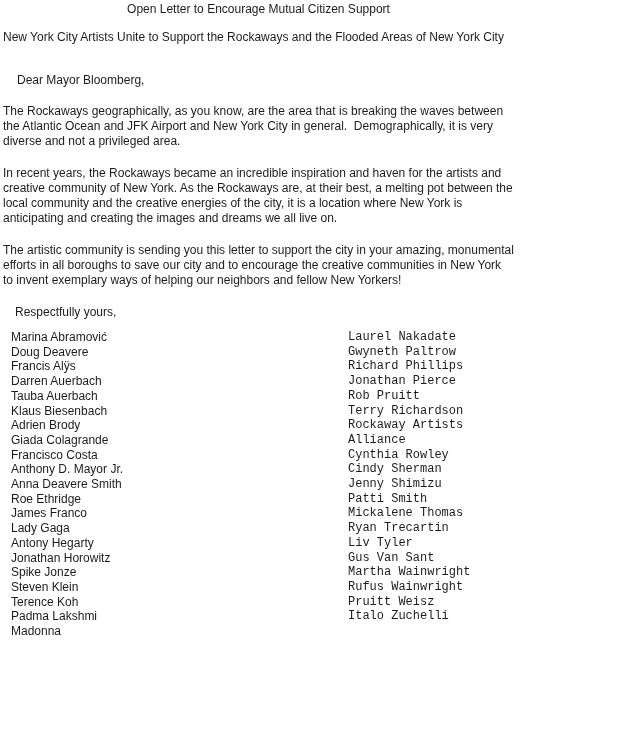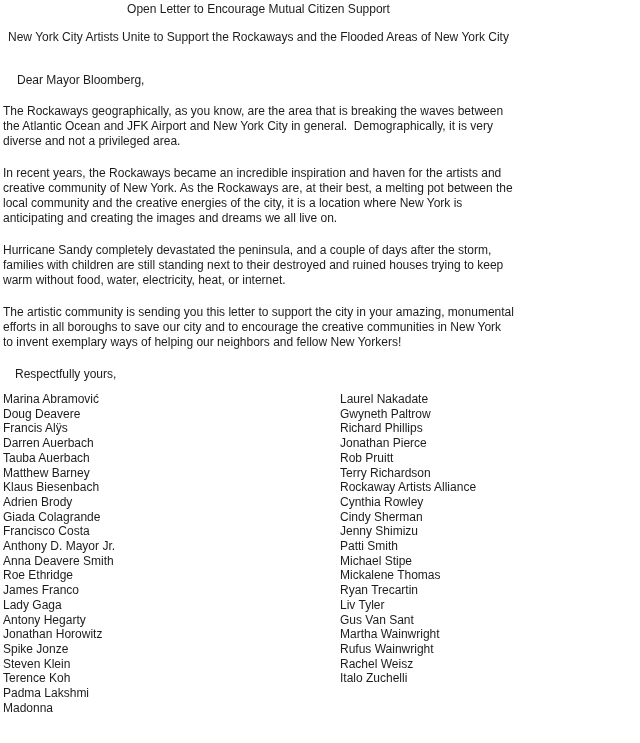--- a/index.html
+++ b/index.html
@@ -17,72 +17,70 @@
     box-sizing: border-box;
     width: 524px;
     height: 743px;
     padding: 2px 10px 0 3px;
   }
   .title {
     text-align: center;
     margin: 0 0 13px 0;
   }
   .subtitle {
-    text-align: center;
     margin: 0 0 28px 0;
   }
   .salutation {
     margin: 0 0 16px 14px;
   }
   .paragraph {
     margin: 0 0 17px 0;
     white-space: pre-wrap;
   }
   .closing {
     margin: 0 0 10px 12px;
   }
   .signatures {
     display: flex;
     align-items: flex-start;
+    margin-left: 8px;
   }
   .sig-col {
     line-height: 14.7px;
   }
   .sig-col-left { width: 337px; }
-  .sig-col-right { flex: 1; }
+  .sig-col-right { flex: 1; font-family: Liberation Mono, monospace; }
 </style>
 </head>
 <body>
 
 <div class="page">
 
   <div class="title">Open Letter to Encourage Mutual Citizen Support</div>
 
   <div class="subtitle">New York City Artists Unite to Support the Rockaways and the Flooded Areas of New York City</div>
 
   <div class="salutation">Dear Mayor Bloomberg,</div>
 
   <div class="paragraph">The Rockaways geographically, as you know, are the area that is breaking the waves between the Atlantic Ocean and JFK Airport and New York City in general.  Demographically, it is very diverse and not a privileged area.</div>
 
   <div class="paragraph">In recent years, the Rockaways became an incredible inspiration and haven for the artists and creative community of New York. As the Rockaways are, at their best, a melting pot between the local community and the creative energies of the city, it is a location where New York is anticipating and creating the images and dreams we all live on.</div>
 
-  <div class="paragraph">Hurricane Sandy completely devastated the peninsula, and a couple of days after the storm, families with children are still standing next to their destroyed and ruined houses trying to keep warm without food, water, electricity, heat, or internet.</div>
 
   <div class="paragraph">The artistic community is sending you this letter to support the city in your amazing, monumental efforts in all boroughs to save our city and to encourage the creative communities in New York to invent exemplary ways of helping our neighbors and fellow New Yorkers!</div>
 
   <div class="closing">Respectfully yours,</div>
 
   <div class="signatures">
     <div class="sig-col sig-col-left">
         <div>Marina Abramović</div>
         <div>Doug Deavere</div>
         <div>Francis Alÿs</div>
         <div>Darren Auerbach</div>
         <div>Tauba Auerbach</div>
-        <div>Matthew Barney</div>
         <div>Klaus Biesenbach</div>
         <div>Adrien Brody</div>
         <div>Giada Colagrande</div>
         <div>Francisco Costa</div>
         <div>Anthony D. Mayor Jr.</div>
         <div>Anna Deavere Smith</div>
         <div>Roe Ethridge</div>
         <div>James Franco</div>
         <div>Lady Gaga</div>
         <div>Antony Hegarty</div>
@@ -98,25 +96,24 @@
         <div>Gwyneth Paltrow</div>
         <div>Richard Phillips</div>
         <div>Jonathan Pierce</div>
         <div>Rob Pruitt</div>
         <div>Terry Richardson</div>
         <div>Rockaway Artists Alliance</div>
         <div>Cynthia Rowley</div>
         <div>Cindy Sherman</div>
         <div>Jenny Shimizu</div>
         <div>Patti Smith</div>
-        <div>Michael Stipe</div>
         <div>Mickalene Thomas</div>
         <div>Ryan Trecartin</div>
         <div>Liv Tyler</div>
         <div>Gus Van Sant</div>
         <div>Martha Wainwright</div>
         <div>Rufus Wainwright</div>
-        <div>Rachel Weisz</div>
+        <div>Pruitt Weisz</div>
         <div>Italo Zuchelli</div>
       </div>
   </div>
 
 </div>
 
 </body></html>

